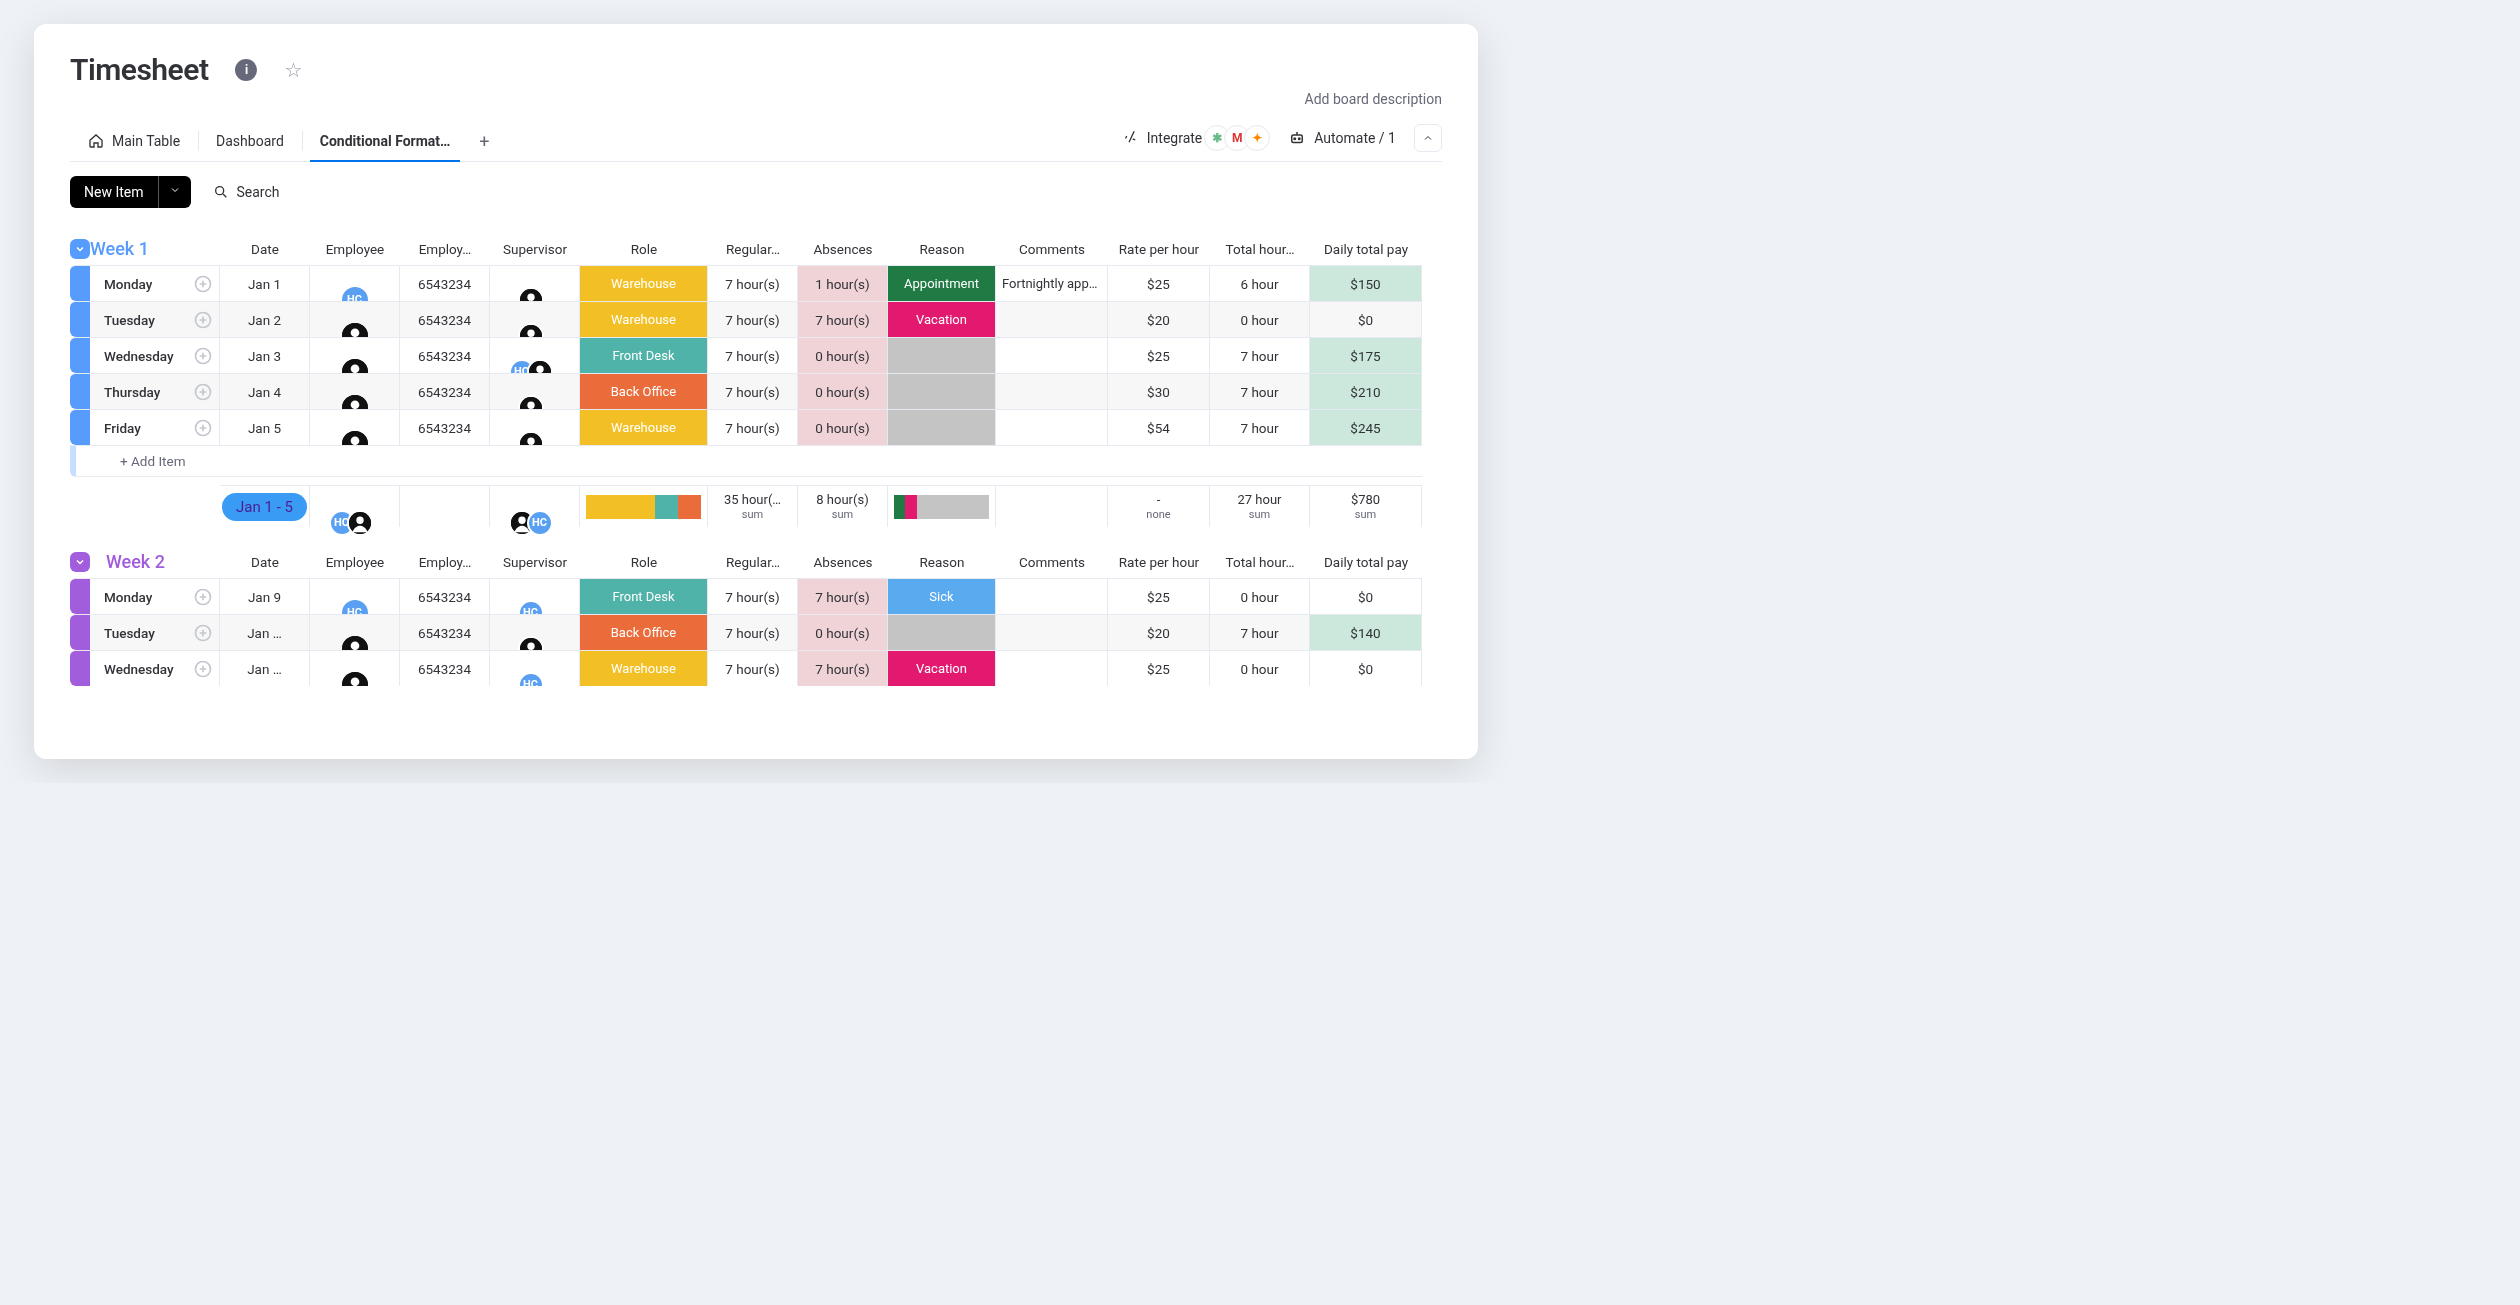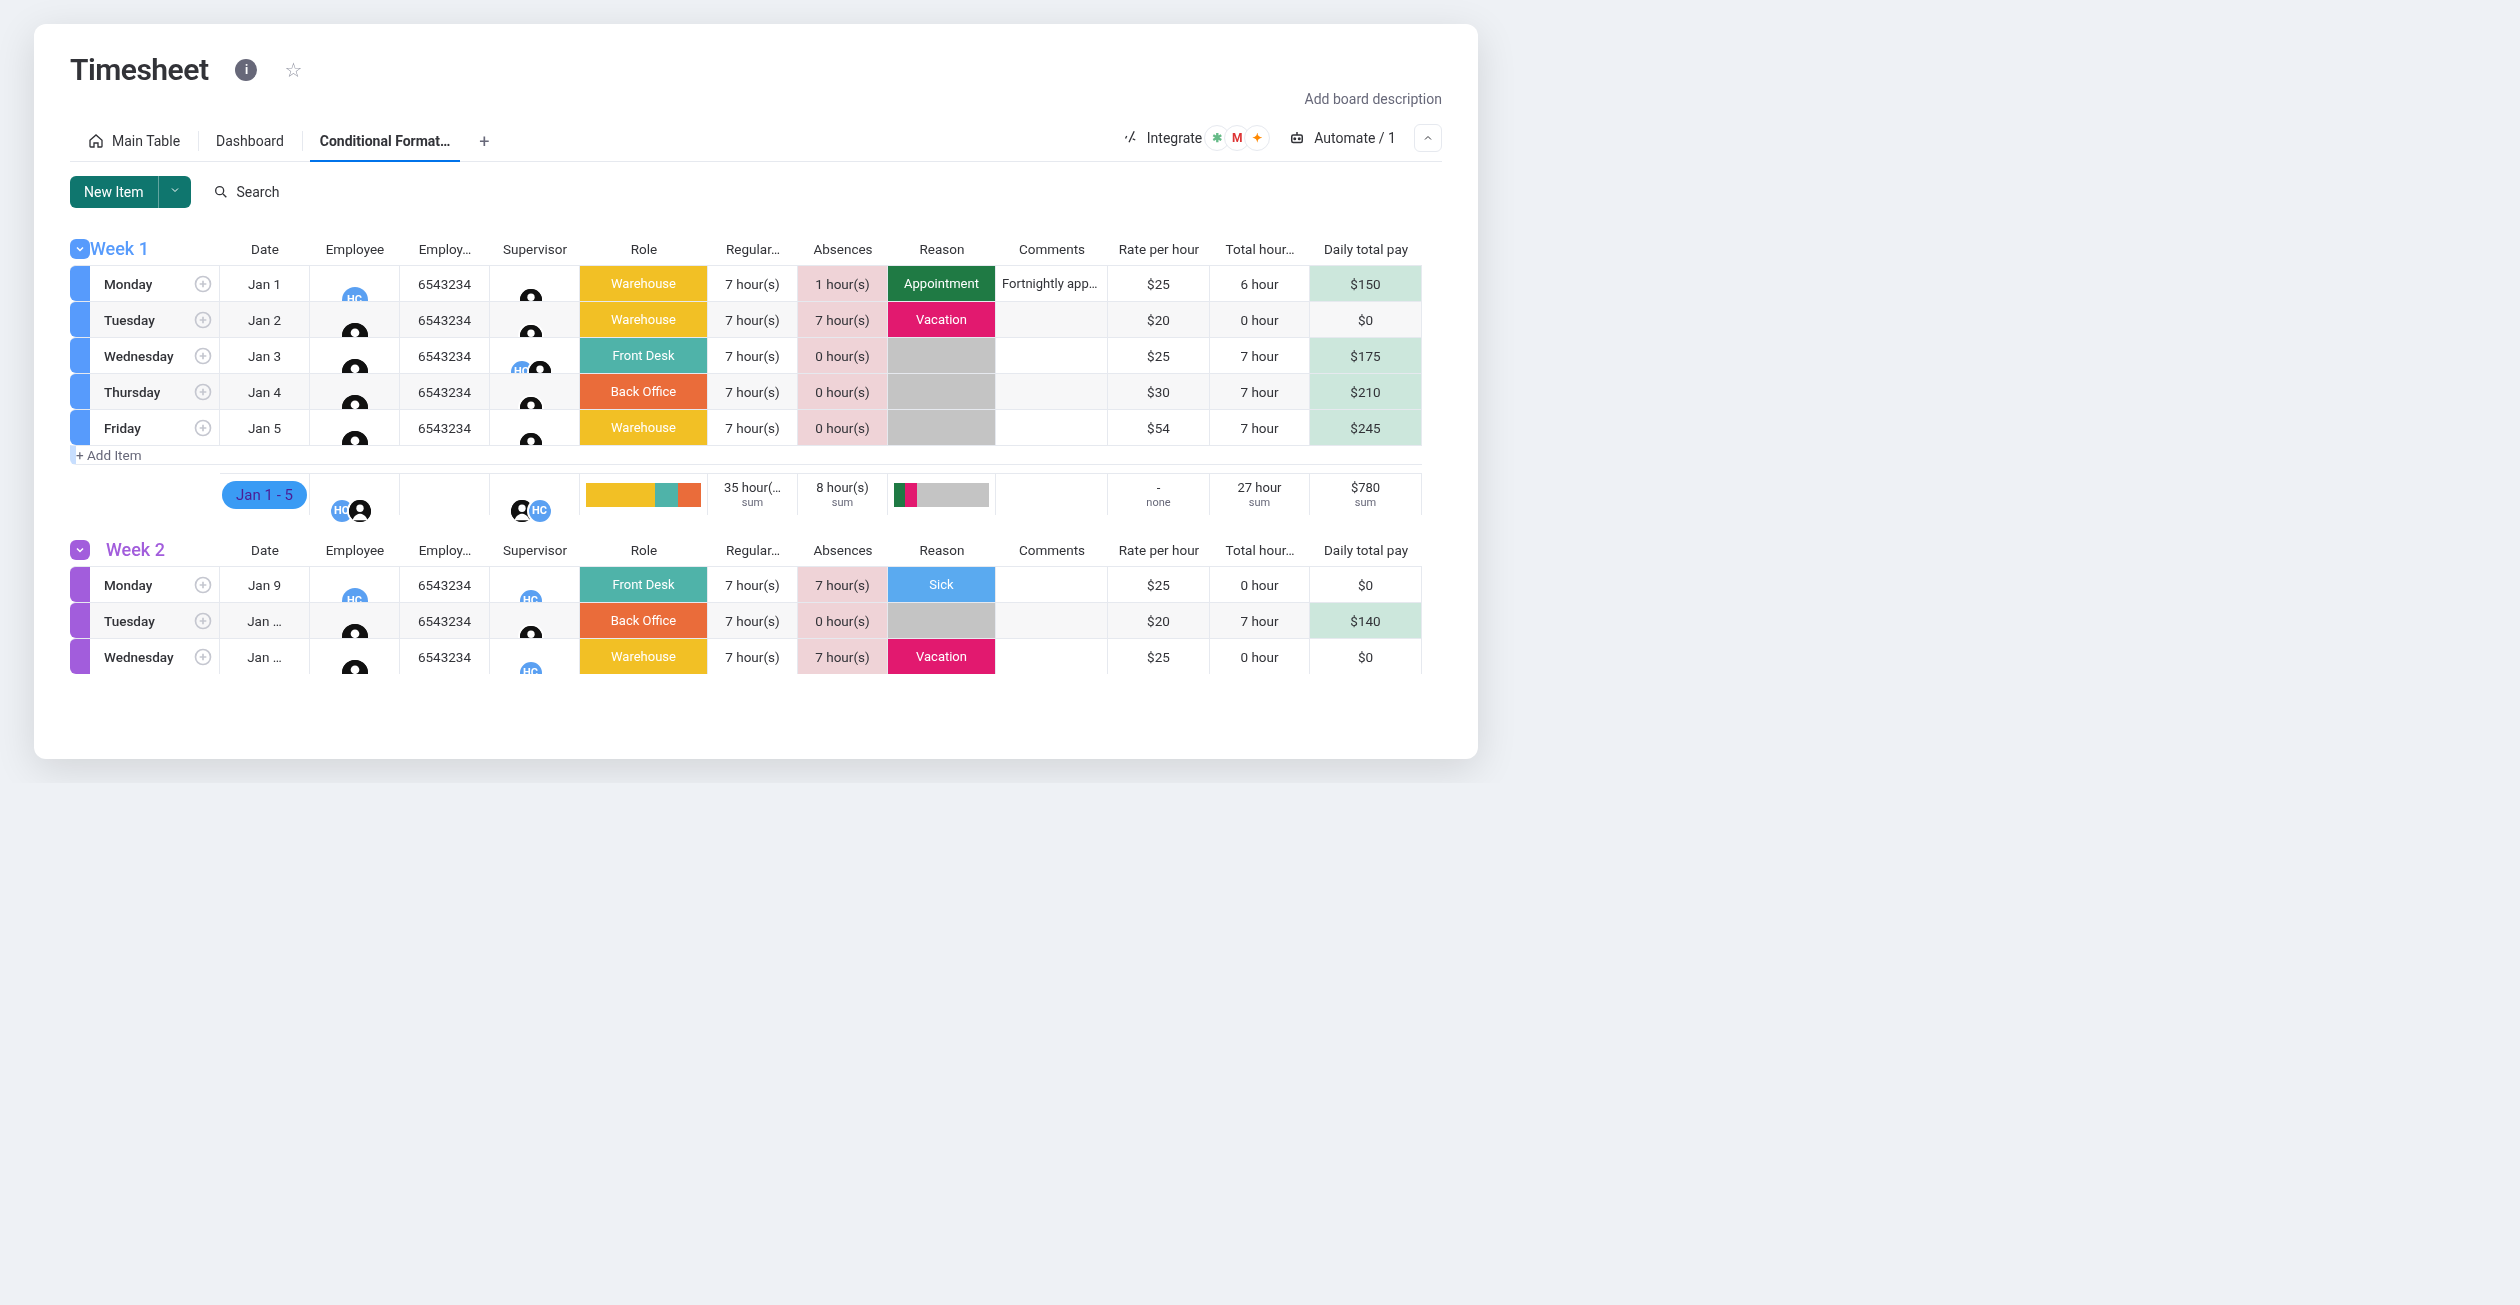--- a/index.html
+++ b/index.html
@@ -90,21 +90,21 @@
     display: flex; align-items: center; justify-content: center;
     cursor: pointer;
   }
   
   .toolbar {
     display: flex; align-items: center; gap: 22px;
     padding: 14px 0 6px 0;
   }
   .split-btn {
     display: inline-flex; border-radius: 6px; overflow: hidden;
-    background: #0f766e; color: #fff; text-align: center;
+    background: #000000; color: #fff; text-align: center;
   }
   .split-btn .main { padding: 8px 14px; font-size: 14px; cursor: pointer; }
   .split-btn .caret {
     padding: 8px 10px; border-left: 1px solid rgba(255,255,255,0.35); cursor: pointer;
   }
   .search { display: flex; align-items: center; gap: 8px; color: var(--text); cursor: pointer; }
   
   .scroll { flex: 1; overflow: hidden; }
   .group { margin-top: 24px; }
   .collapse-badge {
@@ -149,24 +149,25 @@
     background: #111; color: #fff;
     display: inline-flex; align-items: center; justify-content: center; margin-top: 32px;
   }
   .avatar.hc { background: #5aa0f2; font-size: 11px; font-weight: 700; }
   .avatar.person svg { width: 26px; height: 26px; }
   .avatar-stack { display: inline-flex; }
   .avatar-stack .avatar { margin-left: -8px; border: 2px solid #fff; }
   .pill-white { color: #fff; font-size: 13px; }
   .add-item-row {
     grid-column: 1 / -1;
-    height: 20px;
+    height: 32px;
     display: flex; align-items: center;
     border-top: 1px solid var(--border);
     border-bottom: 1px solid var(--border);
+    padding-left: 44px;
     color: var(--muted);
     background: #fff;
     border-left: 6px solid #cfe2ff;
     border-radius: 0 0 0 6px;
   }
   
   .summary {
     display: grid;
     grid-template-columns: 20px 130px 90px 90px 90px 90px 128px 90px 90px 108px 112px 102px 100px 112px;
     margin-top: 8px;

